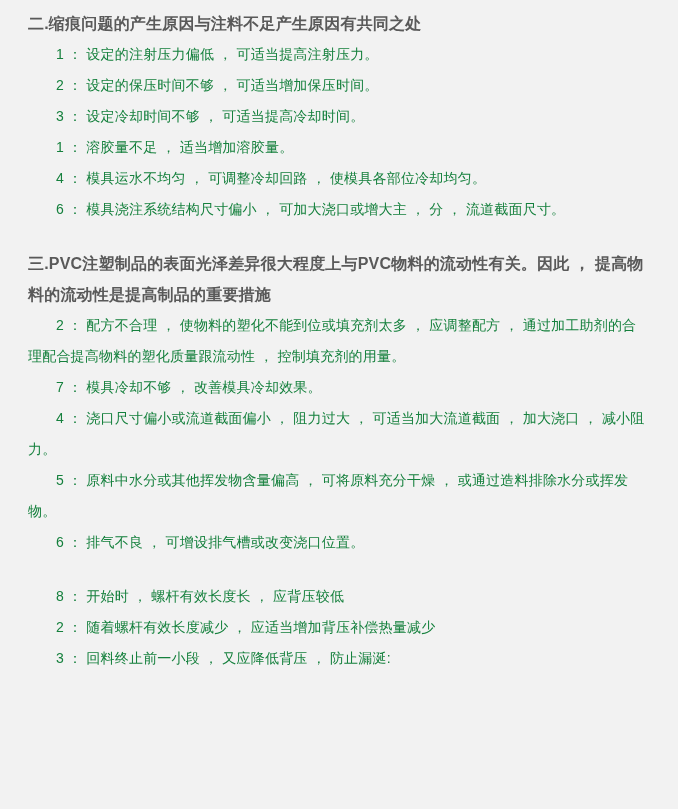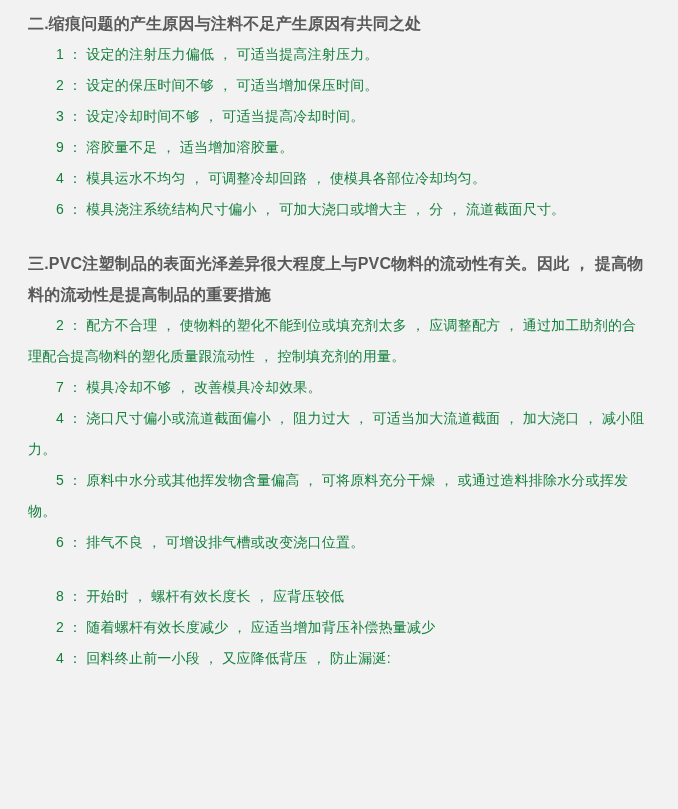--- a/index.html
+++ b/index.html
@@ -43,33 +43,33 @@
 </head>
 <body>
 
 <div class="page">
 
   <div class="section">
     <h2 class="section-heading">二.缩痕问题的产生原因与注料不足产生原因有共同之处</h2>
     <p class="item">1 ： 设定的注射压力偏低 ， 可适当提高注射压力。</p>
     <p class="item">2 ： 设定的保压时间不够 ， 可适当增加保压时间。</p>
     <p class="item">3 ： 设定冷却时间不够 ， 可适当提高冷却时间。</p>
-    <p class="item">9 ： 溶胶量不足 ， 适当增加溶胶量。</p>
+    <p class="item">1 ： 溶胶量不足 ， 适当增加溶胶量。</p>
     <p class="item">4 ： 模具运水不均匀 ， 可调整冷却回路 ， 使模具各部位冷却均匀。</p>
     <p class="item">6 ： 模具浇注系统结构尺寸偏小 ， 可加大浇口或增大主 ， 分 ， 流道截面尺寸。</p>
   </div>
 
   <div class="section">
     <h2 class="section-heading">三.PVC注塑制品的表面光泽差异很大程度上与PVC物料的流动性有关。因此 ， 提高物料的流动性是提高制品的重要措施</h2>
     <p class="item">2 ： 配方不合理 ， 使物料的塑化不能到位或填充剂太多 ， 应调整配方 ， 通过加工助剂的合理配合提高物料的塑化质量跟流动性 ， 控制填充剂的用量。</p>
     <p class="item">7 ： 模具冷却不够 ， 改善模具冷却效果。</p>
     <p class="item">4 ： 浇口尺寸偏小或流道截面偏小 ， 阻力过大 ， 可适当加大流道截面 ， 加大浇口 ， 减小阻力。</p>
     <p class="item">5 ： 原料中水分或其他挥发物含量偏高 ， 可将原料充分干燥 ， 或通过造料排除水分或挥发物。</p>
     <p class="item">6 ： 排气不良 ， 可增设排气槽或改变浇口位置。</p>
   </div>
 
   <div class="section">
     <p class="item">8 ： 开始时 ， 螺杆有效长度长 ， 应背压较低</p>
     <p class="item">2 ： 随着螺杆有效长度减少 ， 应适当增加背压补偿热量减少</p>
-    <p class="item">4 ： 回料终止前一小段 ， 又应降低背压 ， 防止漏涎:</p>
+    <p class="item">3 ： 回料终止前一小段 ， 又应降低背压 ， 防止漏涎:</p>
   </div>
 
 </div>
 
 </body></html>

